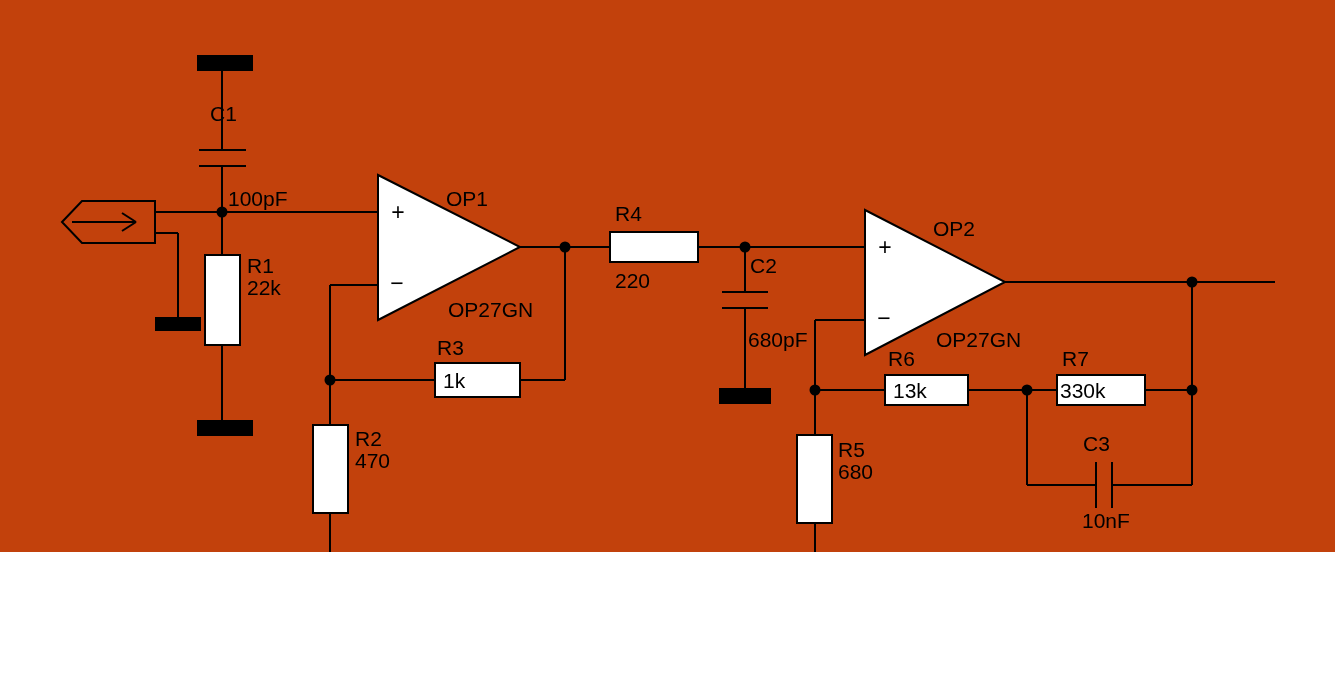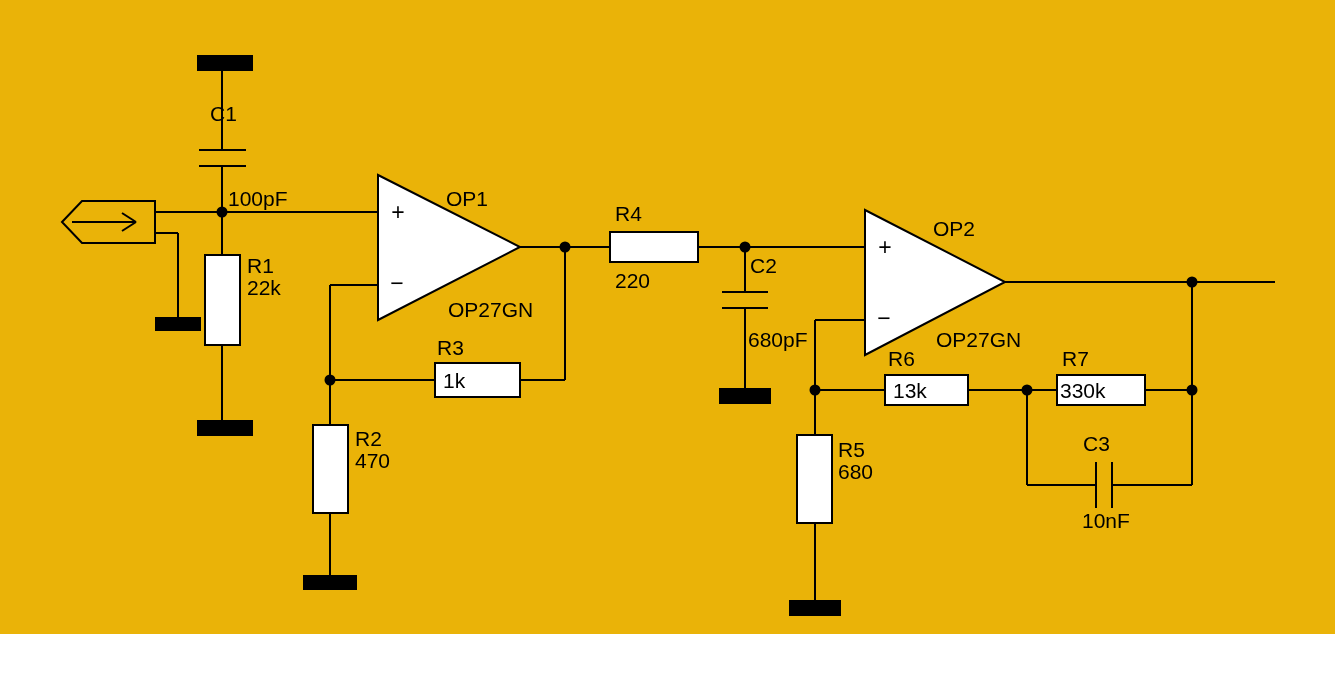--- a/index.html
+++ b/index.html
@@ -1,16 +1,16 @@
 <!DOCTYPE html>
 <html><head>
 <meta charset="utf-8">
 <style>
   html, body { margin: 0; padding: 0; background: #ffffff; }
-  .canvas-wrap { position: relative; width: 1335px; height: 634px; background: #eab308; }
+  .canvas-wrap { position: relative; width: 1335px; height: 552px; background: #c2410c; }
   svg { display: block; }
   .wire { stroke: #000; stroke-width: 2; fill: none; }
   .sym  { stroke: #000; stroke-width: 2; fill: none; }
   .box  { stroke: #000; stroke-width: 2; fill: #ffffff; }
   .tri  { stroke: #000; stroke-width: 2; fill: #ffffff; }
   .gnd  { fill: #000; stroke: none; }
   .dot  { fill: #000; stroke: none; }
   text  { font-family: "Liberation Sans", sans-serif; font-size: 21px; fill: #000; }
   text.pm { font-size: 23px; }
 </style>

